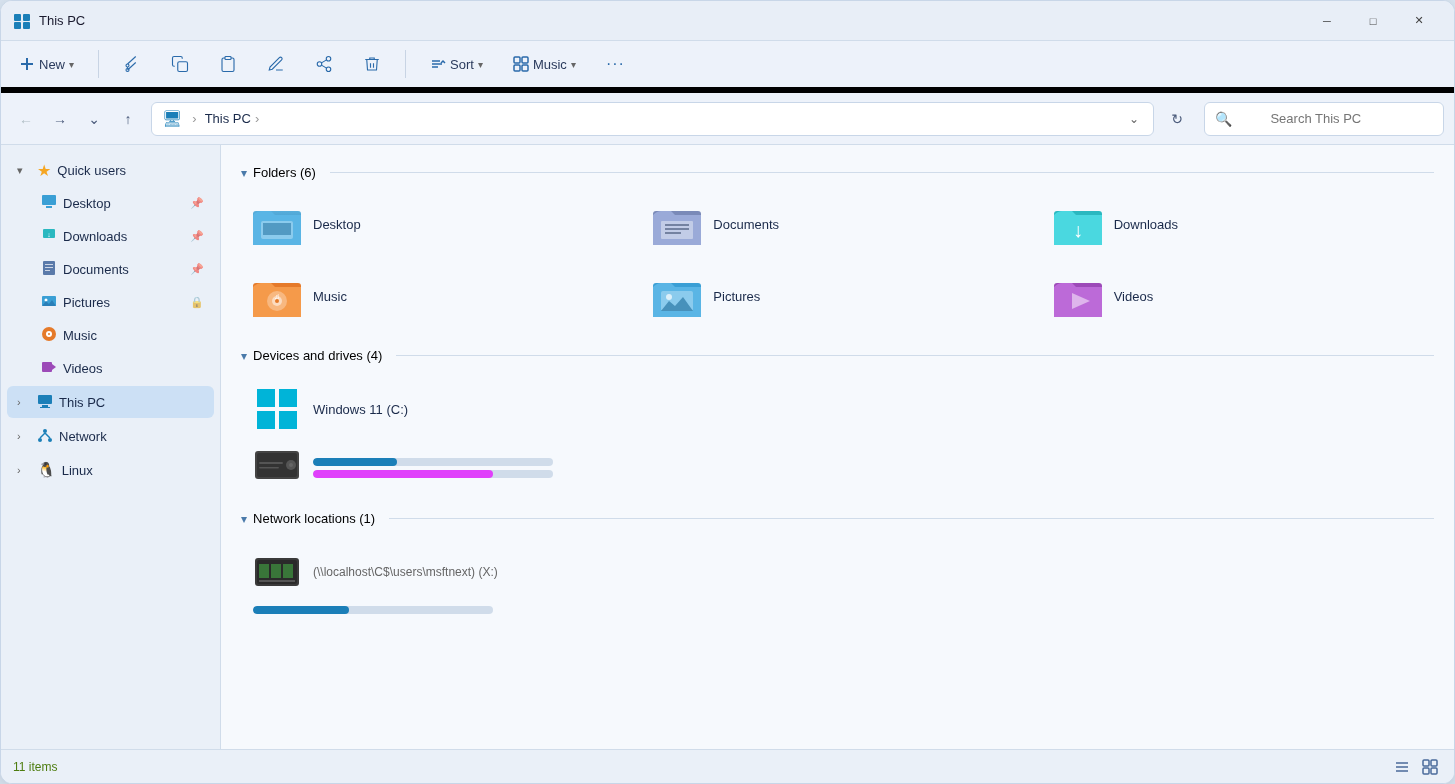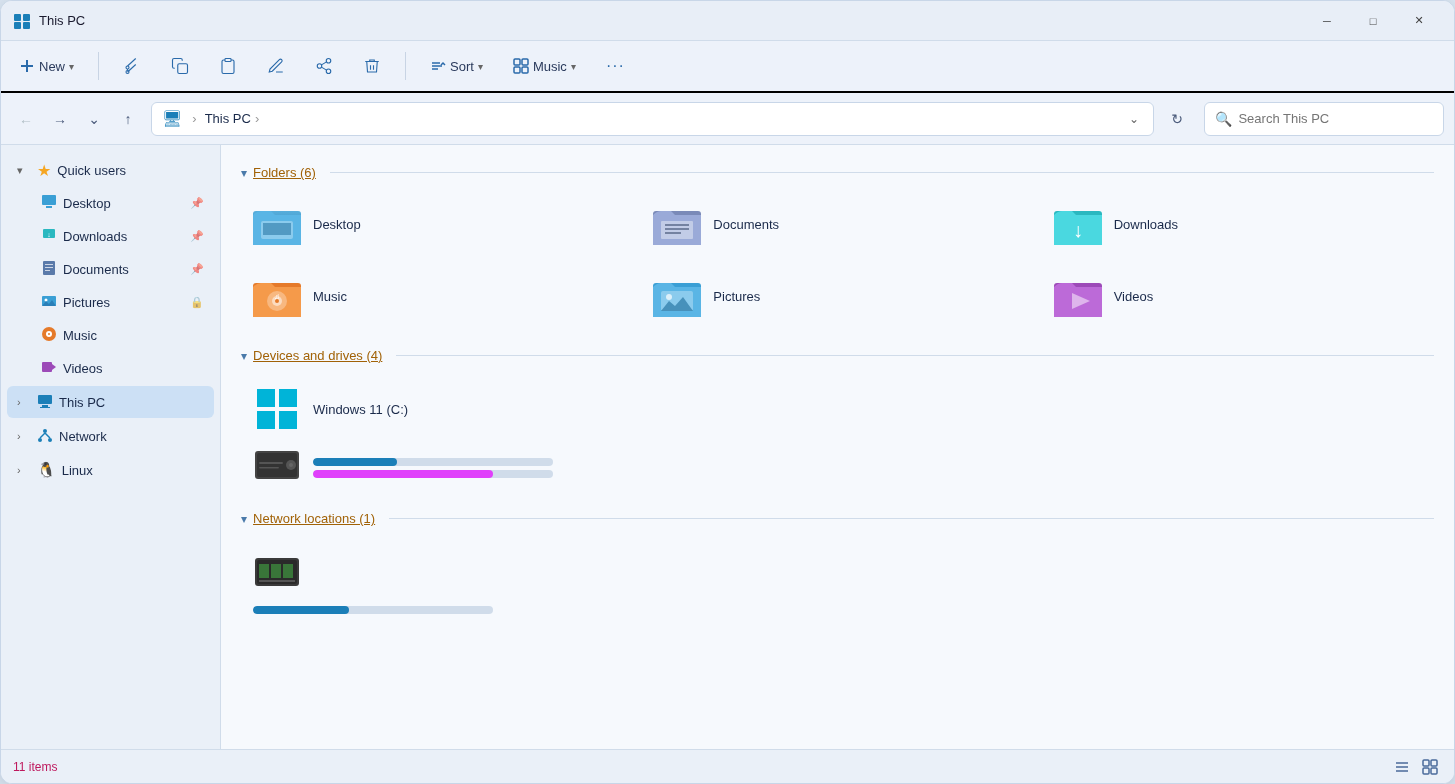--- a/index.html
+++ b/index.html
@@ -62,21 +62,21 @@
       background: transparent;
     }
     
     .toolbar {
       background: #edf2fa;
       display: flex;
       align-items: center;
       height: 52px;
       padding: 0 8px;
       gap: 10px;
-      border-bottom: 2px solid #000000;
+      border-bottom: 6px solid #000000;
       flex-shrink: 0;
     }
     .toolbar-btn {
       display: flex;
       align-items: center;
       gap: 4px;
       padding: 6px 10px;
       border-radius: 6px;
       cursor: pointer;
       font-size: 13px;
@@ -153,20 +153,21 @@
       margin-left: 8px;
     }
     .search-icon { color: #888; font-size: 14px; }
     .search-input {
       border: none;
       outline: none;
       font-size: 13px;
       color: #a16207;
       background: transparent;
       flex: 1;
+      margin-left: 32px;
     }
     
     .main {
       display: flex;
       flex: 1;
       overflow: hidden;
     }
     
     .sidebar {
       width: 220px;
@@ -212,23 +213,22 @@
       margin-bottom: 12px;
       margin-top: 4px;
     }
     .section-toggle {
       color: #4a7aaa;
       font-size: 12px;
       cursor: pointer;
     }
     .section-title {
       font-size: 13px;
-      color: #a16207;
+      color: #000000;
       font-weight: 400;
-      text-decoration: underline;
     }
     .section-divider {
       flex: 1;
       height: 1px;
       background: #d0dcea;
       margin-left: 8px;
     }
     
     .folder-grid {
       display: grid;
@@ -321,21 +321,21 @@
     .network-progress-fill { height: 100%; background: #1b7fb8; border-radius: 4px; }
     
     .status-bar {
       height: 34px;
       background: #eaf0f8;
       border-top: 1px solid #d0dcea;
       display: flex;
       align-items: center;
       padding: 0 12px;
       font-size: 12px;
-      color: #be185d;
+      color: #4d7c0f;
       flex-shrink: 0;
     }
     .status-spacer { flex: 1; }
     .status-view-btns {
       display: flex;
       gap: 4px;
     }
     .status-view-btn {
       width: 24px;
       height: 24px;
@@ -733,20 +733,21 @@
             <svg width="48" height="32" viewBox="0 0 48 32" style="margin-top:8px;">
               <rect x="2" y="2" width="44" height="28" rx="3" fill="#3a3a3a"></rect>
               <rect x="4" y="4" width="40" height="24" rx="2" fill="#2a2a2a"></rect>
               <rect x="6" y="8" width="10" height="14" fill="#4a4" opacity="0.6"></rect>
               <rect x="18" y="8" width="10" height="14" fill="#4a4" opacity="0.6"></rect>
               <rect x="30" y="8" width="10" height="14" fill="#4a4" opacity="0.6"></rect>
               <rect x="6" y="24" width="36" height="2" fill="#555"></rect>
             </svg>
           </div>
           <div class="network-info">
+            <div class="network-sub">(\\localhost\C$\users\msftnext) (X:)</div>
           </div>
         </div>
         <div class="network-progress-bar">
           <div class="network-progress-fill" style="width:40%;"></div>
         </div>
       </div>
     </div>
   </div>
 
   <div class="status-bar">

